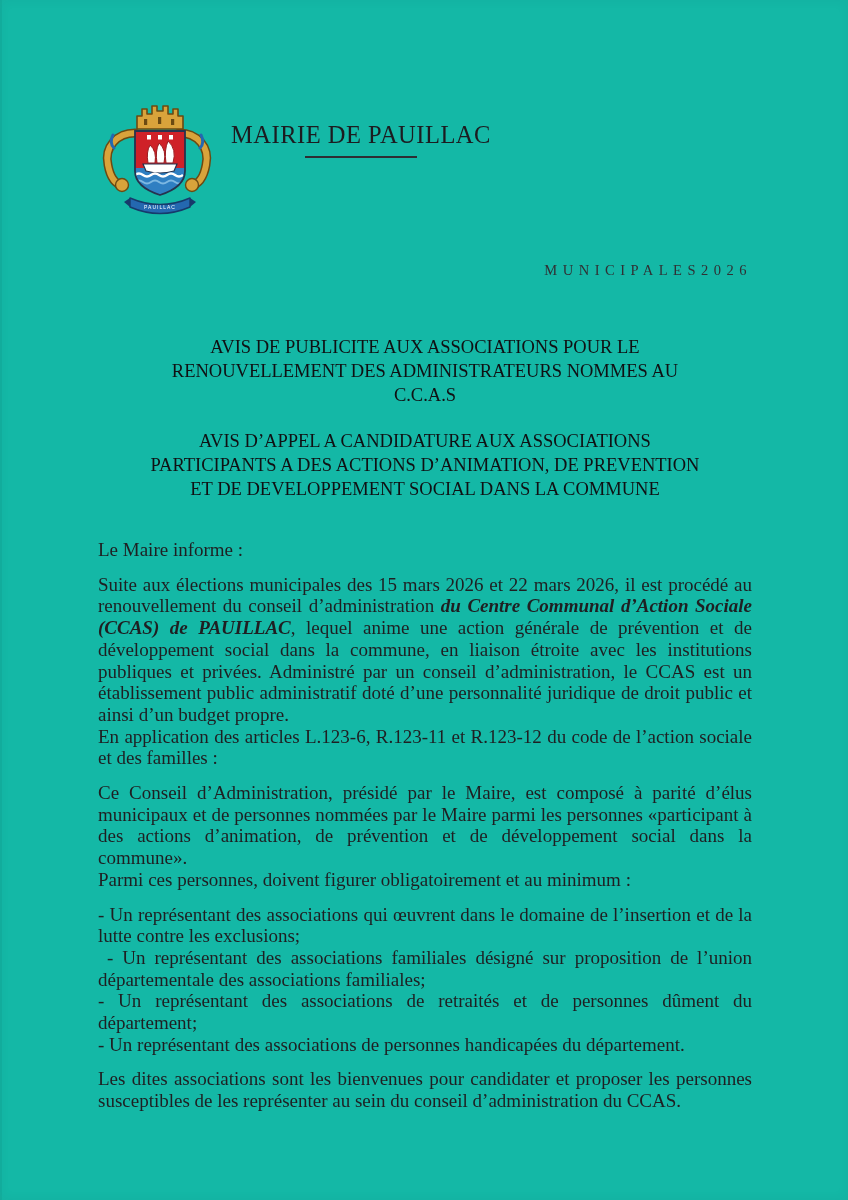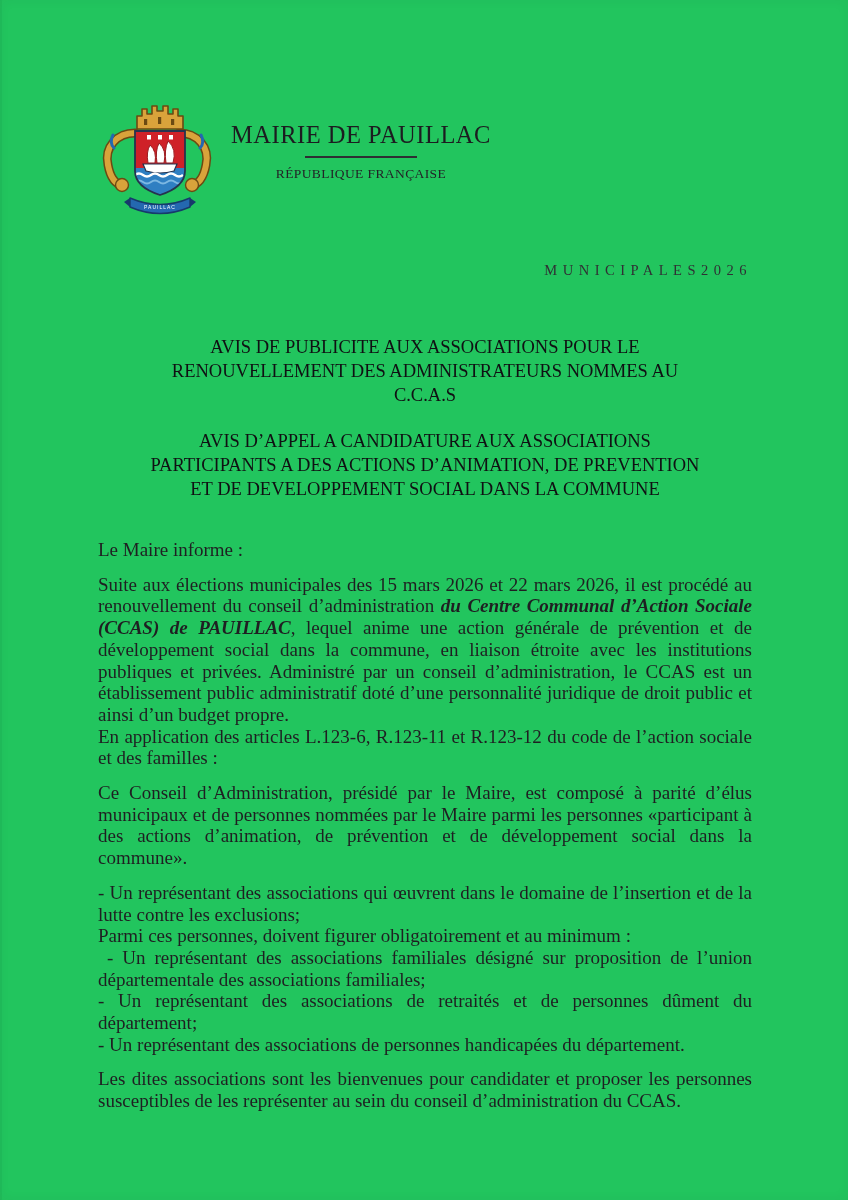--- a/index.html
+++ b/index.html
@@ -1,20 +1,20 @@
 <!DOCTYPE html>
 <html style="--shield_red: #cf2128; --sea_blue: #2f7fc2; --sea_light: #7db8e2; --gold: #d9a33b; --gold_dark: #6b4a12; --ribbon_blue: #2468b0; --ribbon_dark: #173a6b; --outline: #26334f; --white: #ffffff;"><head>
 <meta charset="utf-8">
 <style>
   html,body { margin:0; padding:0; background:#e8e8ea; }
   .page {
     position:relative;
     width:848px; height:1200px;
     margin:0 auto;
-    background:#22c55e;
+    background:#14b8a6;
     box-shadow: inset 0 0 12px rgba(40,40,60,0.05), inset 2px 0 0 rgba(0,0,0,0.04);
     font-family:"Liberation Serif","DejaVu Serif",serif;
     color:#212121;
     box-sizing:border-box;
     padding-top:95px;
     overflow:hidden;
   }
   .letterhead { margin-left:97px; height:125px; display:flex; gap:14px; }
   .coa { width:120px; height:125px; flex:0 0 auto; }
   .lh-text { padding-top:26px; text-align:center; }
@@ -106,37 +106,36 @@
           <path d="M33 103 L27 107 L33 112 Z" fill="var(--ribbon_dark)"></path>
           <path d="M93 103 L99 107 L93 112 Z" fill="var(--ribbon_dark)"></path>
           <text x="63" y="113.5" text-anchor="middle" font-size="5" letter-spacing="1" fill="#ffffff" font-family="Liberation Sans, sans-serif">PAUILLAC</text>
         </g>
       </svg>
     </div>
 
     <div class="lh-text">
       <div class="org-name">MAIRIE DE PAUILLAC</div>
       <div class="lh-rule"></div>
-      <div class="republic">RÉPUBLIQUE FRANÇAISE</div>
     </div>
   </header>
 
   <div class="campaign">MUNICIPALES2026</div>
 
   <section class="headings">
       <h2 class="notice-heading">AVIS DE PUBLICITE AUX ASSOCIATIONS POUR LE<br>RENOUVELLEMENT DES ADMINISTRATEURS NOMMES AU<br>C.C.A.S</h2>
       <h2 class="notice-heading">AVIS D’APPEL A CANDIDATURE AUX ASSOCIATIONS<br>PARTICIPANTS A DES ACTIONS D’ANIMATION, DE PREVENTION<br>ET DE DEVELOPPEMENT SOCIAL DANS LA COMMUNE</h2>
     </section>
 
   <main class="document-body">
       <p class="body-par"><span>Le Maire informe :</span></p>
       <p class="body-par space-before"><span>Suite aux élections municipales des 15 mars 2026 et 22 mars 2026, il est procédé au renouvellement du conseil d’administration </span><span class="bi">du Centre Communal d’Action Sociale (CCAS) de PAUILLAC</span><span>, lequel anime une action générale de prévention et de développement social dans la commune, en liaison étroite avec les institutions publiques et privées. Administré par un conseil d’administration, le CCAS est un établissement public administratif doté d’une personnalité juridique de droit public et ainsi d’un budget propre.</span></p>
       <p class="body-par"><span>En application des articles L.123-6, R.123-11 et R.123-12 du code de l’action sociale et des familles :</span></p>
       <p class="body-par space-before"><span>Ce Conseil d’Administration, présidé par le Maire, est composé à parité d’élus municipaux et de personnes nommées par le Maire parmi les personnes «participant à des actions d’animation, de prévention et de développement social dans la commune».</span></p>
+      <p class="body-par"><span>Parmi ces personnes, doivent figurer obligatoirement et au minimum :</span></p>
       <p class="body-par space-before"><span>- Un représentant des associations qui œuvrent dans le domaine de l’insertion et de la lutte contre les exclusions;</span></p>
-      <p class="body-par"><span>Parmi ces personnes, doivent figurer obligatoirement et au minimum :</span></p>
       <p class="body-par"><span>&nbsp;- Un représentant des associations familiales désigné sur proposition de l’union départementale des associations familiales;</span></p>
       <p class="body-par"><span>- Un représentant des associations de retraités et de personnes dûment du département;</span></p>
       <p class="body-par"><span>- Un représentant des associations de personnes handicapées du département.</span></p>
       <p class="body-par space-before"><span>Les dites associations sont les bienvenues pour candidater et proposer les personnes susceptibles de les représenter au sein du conseil d’administration du CCAS.</span></p>
     </main>
 
 </div>
 
 </body></html>

